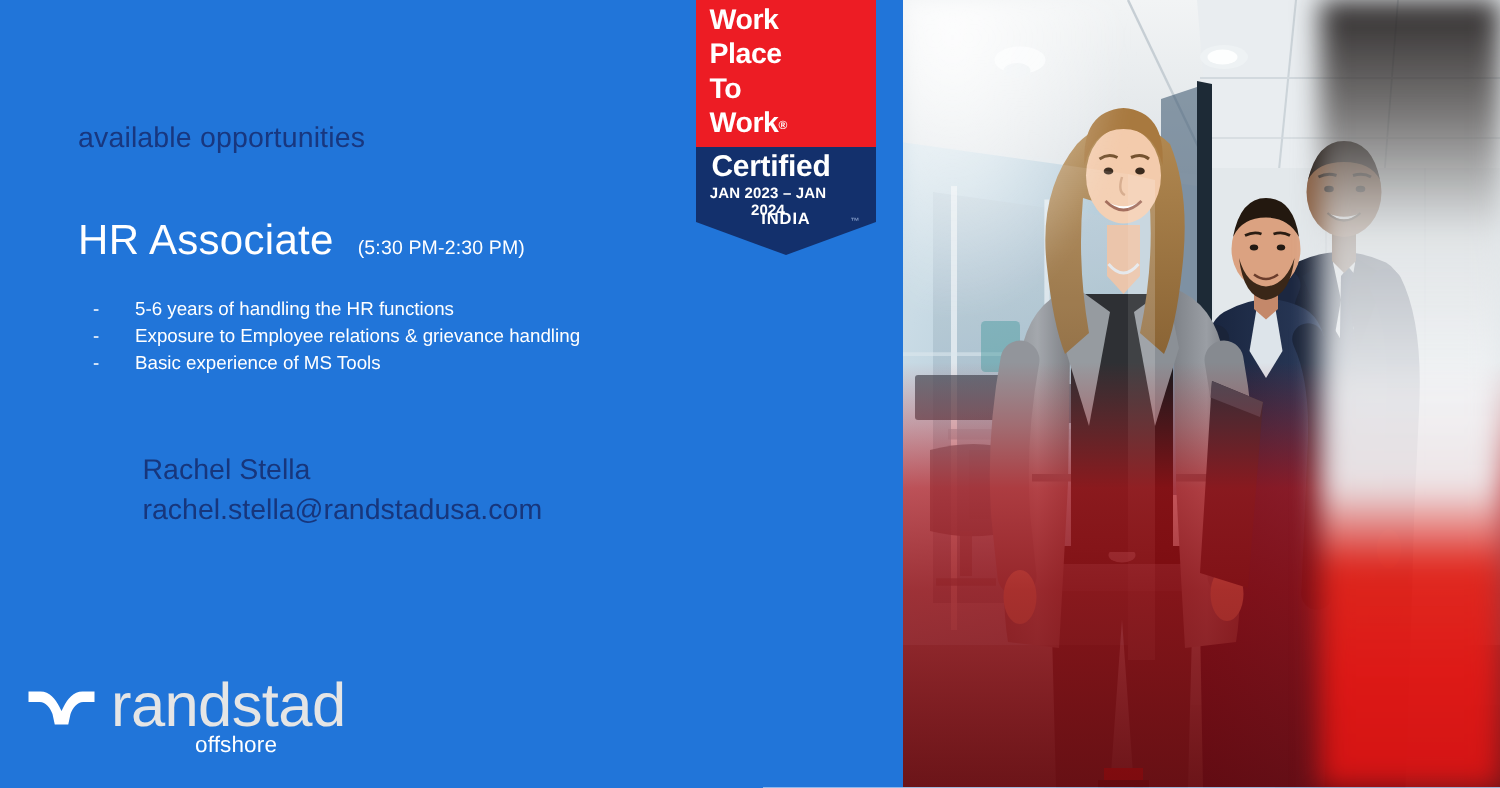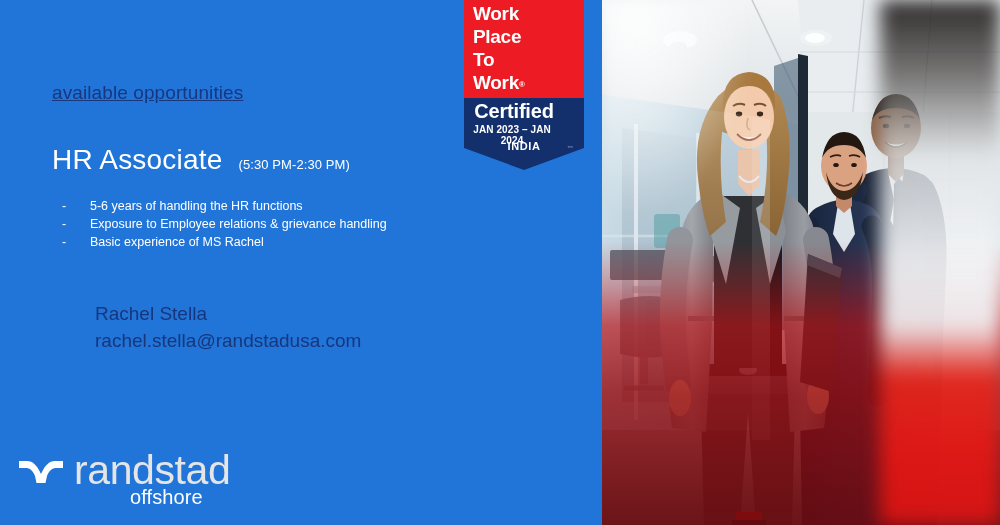--- a/index.html
+++ b/index.html
@@ -31,21 +31,20 @@
 
   .eyebrow {
     position: absolute;
     left: 52px;
     top: 82px;
     font-size: 19px;
     font-weight: 400;
     letter-spacing: .1px;
     color: #18377F;
     white-space: nowrap;
-    text-decoration: underline;
   }
 
   .role-line {
     position: absolute;
     left: 52px;
     top: 144px;
     white-space: nowrap;
     display: flex;
     align-items: baseline;
   }
@@ -118,21 +117,21 @@
     top: 0px;
     font-size: 41px;
     color: #e5e5e5;
     letter-spacing: -0.4px;
     line-height: 40px;
   }
   .logo-sub {
     position: absolute;
     left: 112px;
     top: 36px;
-    font-size: 20px;
+    font-size: 15px;
     color: #FFFFFF;
     letter-spacing: .1px;
     line-height: 22px;
   }
 
   
   .gptw {
     position: absolute;
     left: 464px;
     top: -2px;
@@ -287,21 +286,21 @@
       <li>
         <span class="dash">-</span>
         <span>5-6 years of handling the HR functions</span>
       </li>
       <li>
         <span class="dash">-</span>
         <span>Exposure to Employee relations &amp; grievance handling</span>
       </li>
       <li>
         <span class="dash">-</span>
-        <span>Basic experience of MS Rachel</span>
+        <span>Basic experience of MS Tools</span>
       </li>
     </ul>
 
     <div class="contact">
       <div>Rachel Stella</div>
       <div>rachel.stella@randstadusa.com</div>
     </div>
 
     <div class="logo">
       <span class="logo-mark">

